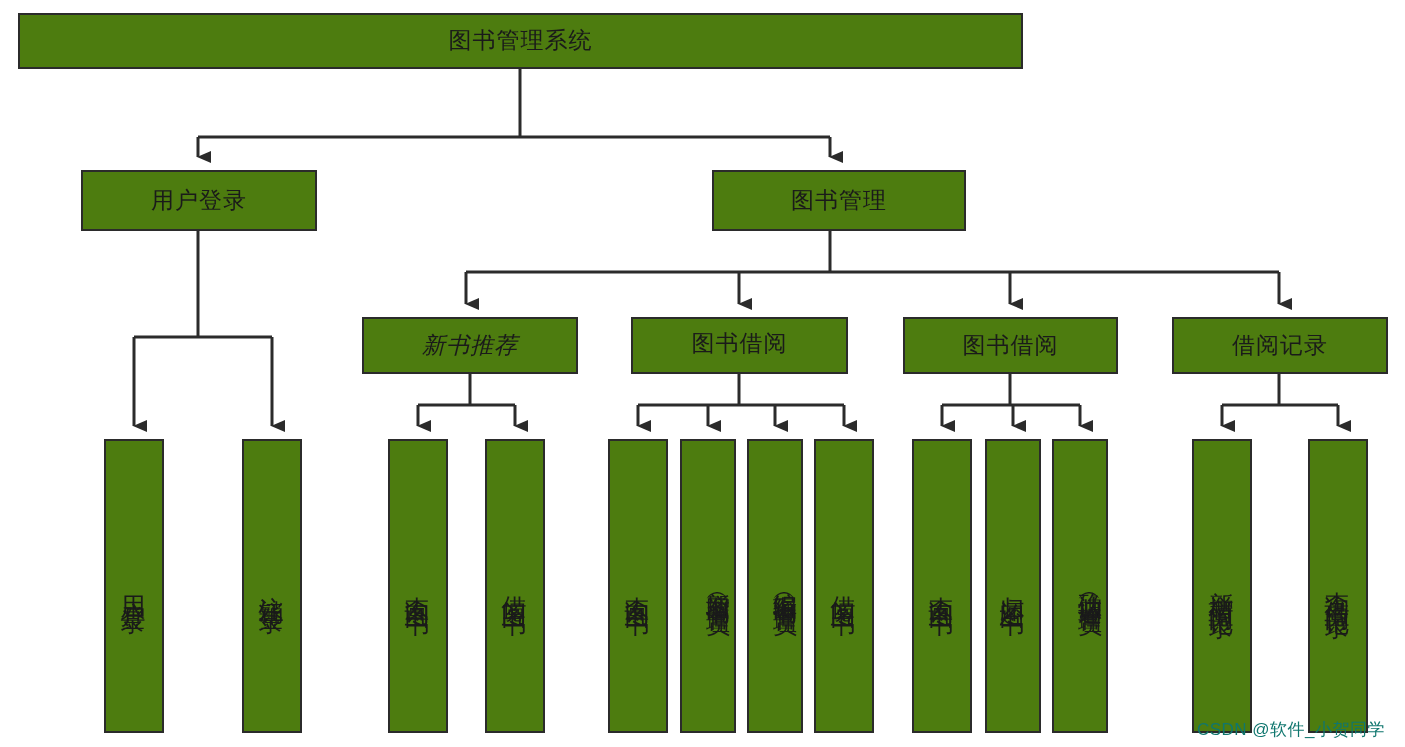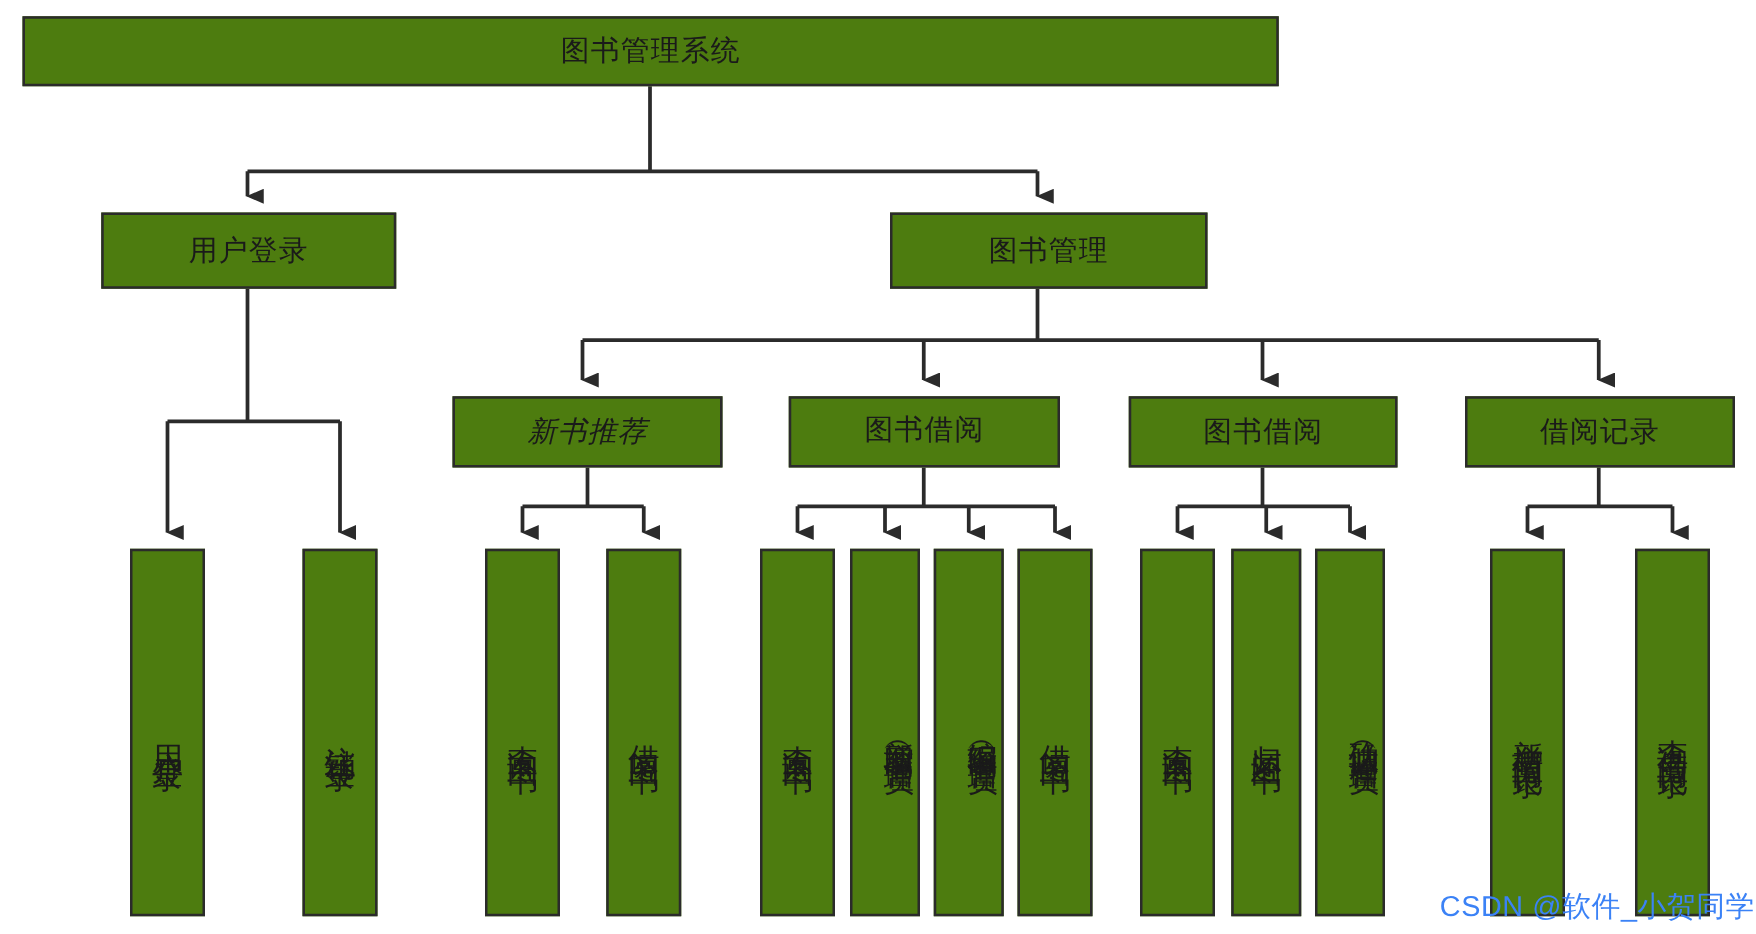--- a/index.html
+++ b/index.html
@@ -56,24 +56,24 @@
     text-orientation: upright;
     white-space: nowrap;
     display: block;
   }
   .node.v.tall .vtext {
     letter-spacing: 3px;
     font-size: 24px;
   }
   #watermark {
     position: absolute;
-    right: 1px;
+    right: 20px;
     bottom: 6px;
-    font-size: 23px;
-    color: #3b82f6;
+    font-size: 17px;
+    color: #0f766e;
     letter-spacing: 0.5px;
     white-space: nowrap;
     user-select: none;
   }
 </style>
 </head>
 <body>
 
 <div id="diagram-root">
 

